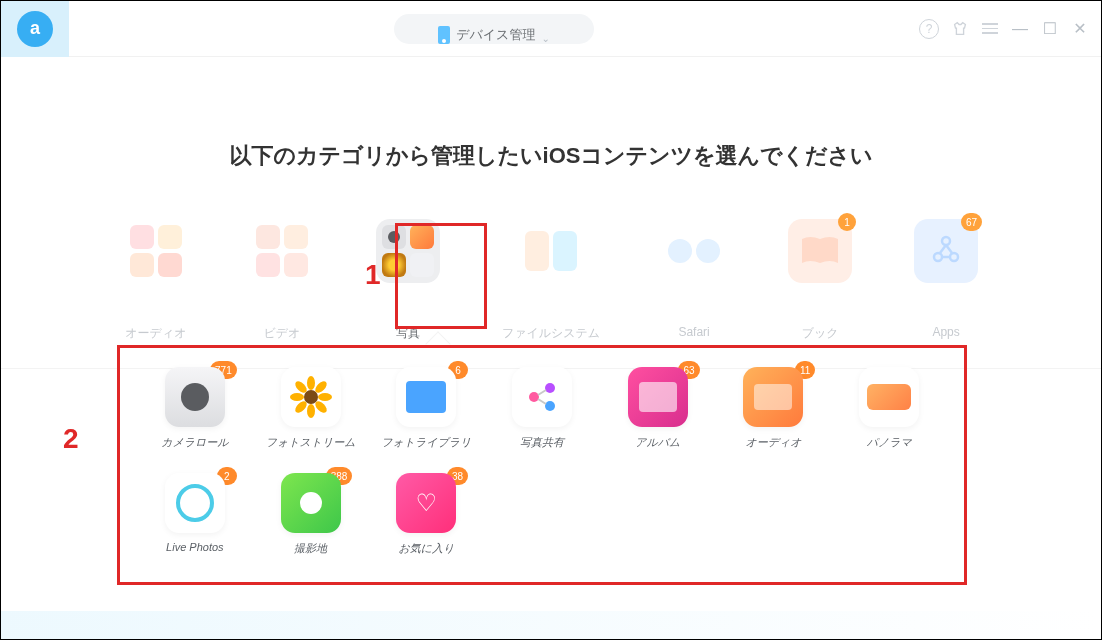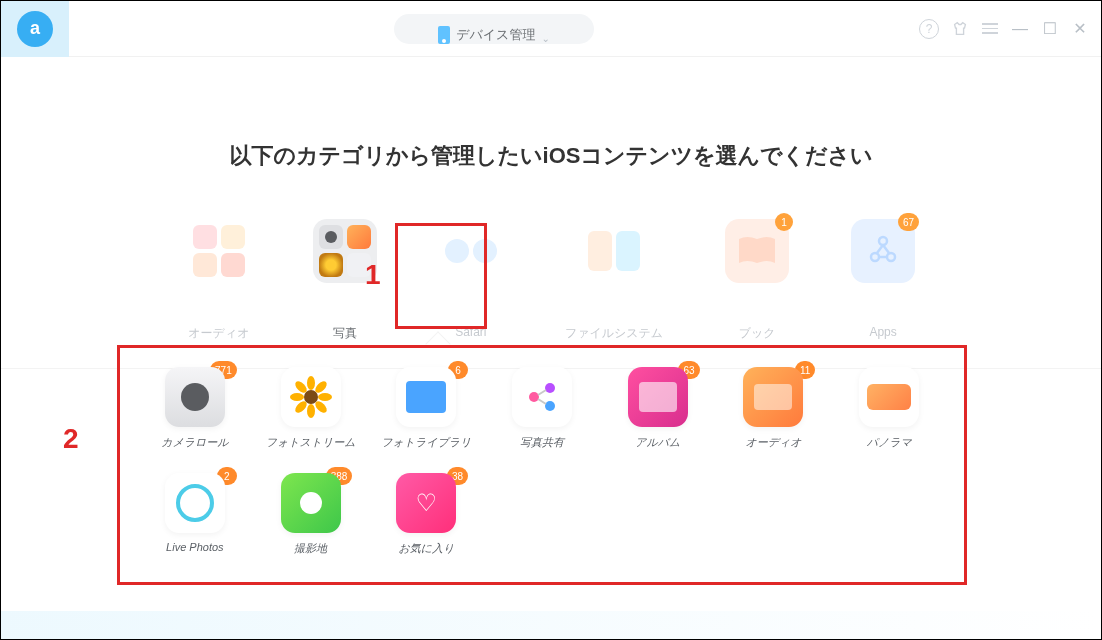--- a/index.html
+++ b/index.html
@@ -123,44 +123,53 @@
 <div class="categories">
   <div class="cat">
     <div class="cat-icon c-audio">
         <div class="tile"></div>
         <div class="tile"></div>
         <div class="tile"></div>
         <div class="tile"></div>
       </div>
     <span class="cat-label">オーディオ</span>
   </div>
+  <div class="cat">
+    <div class="cat-icon c-video">
+        <div class="tile"></div>
+        <div class="tile"></div>
+        <div class="tile"></div>
+        <div class="tile"></div>
+      </div>
+    <span class="cat-label">ビデオ</span>
+  </div>
   <div class="cat selected">
     <div class="cat-icon">
       <div class="tile" style="background:#dedfe2;display:flex;align-items:center;justify-content:center;">
           <div style="width:12px;height:12px;border-radius:50%;background:#5a5c60;"></div>
         </div>
       <div class="tile" style="background:linear-gradient(135deg,#ffb25a,#ff7a3c);"></div>
       <div class="tile" style="background:radial-gradient(circle,#ffcc33 30%,#c17a12 70%);"></div>
       <div class="tile" style="background:#f0f1f4;"></div>
     </div>
     <span class="cat-label">写真</span>
   </div>
   <div class="cat">
-    <div class="cat-icon c-safari" style="flex-wrap:nowrap;">
-        <div class="tile"></div>
-        <div class="tile"></div>
-      </div>
-    <span class="cat-label">Safari</span>
-  </div>
-  <div class="cat">
     <div class="cat-icon c-fs" style="flex-wrap:nowrap;justify-content:center;align-items:center;">
         <div class="tile" style="height:40px;"></div>
         <div class="tile" style="height:40px;"></div>
       </div>
     <span class="cat-label">ファイルシステム</span>
+  </div>
+  <div class="cat">
+    <div class="cat-icon c-safari" style="flex-wrap:nowrap;">
+        <div class="tile"></div>
+        <div class="tile"></div>
+      </div>
+    <span class="cat-label">Safari</span>
   </div>
   <div class="cat">
     <span class="cat-badge">1</span>
     <div class="cat-icon c-book">
       <svg width="40" height="32" viewBox="0 0 40 32">
           <path d="M2 4 Q10 0 20 4 Q30 0 38 4 V28 Q30 24 20 28 Q10 24 2 28 Z" fill="#ffd9c8"></path>
         </svg>
     </div>
     <span class="cat-label">ブック</span>
   </div>

